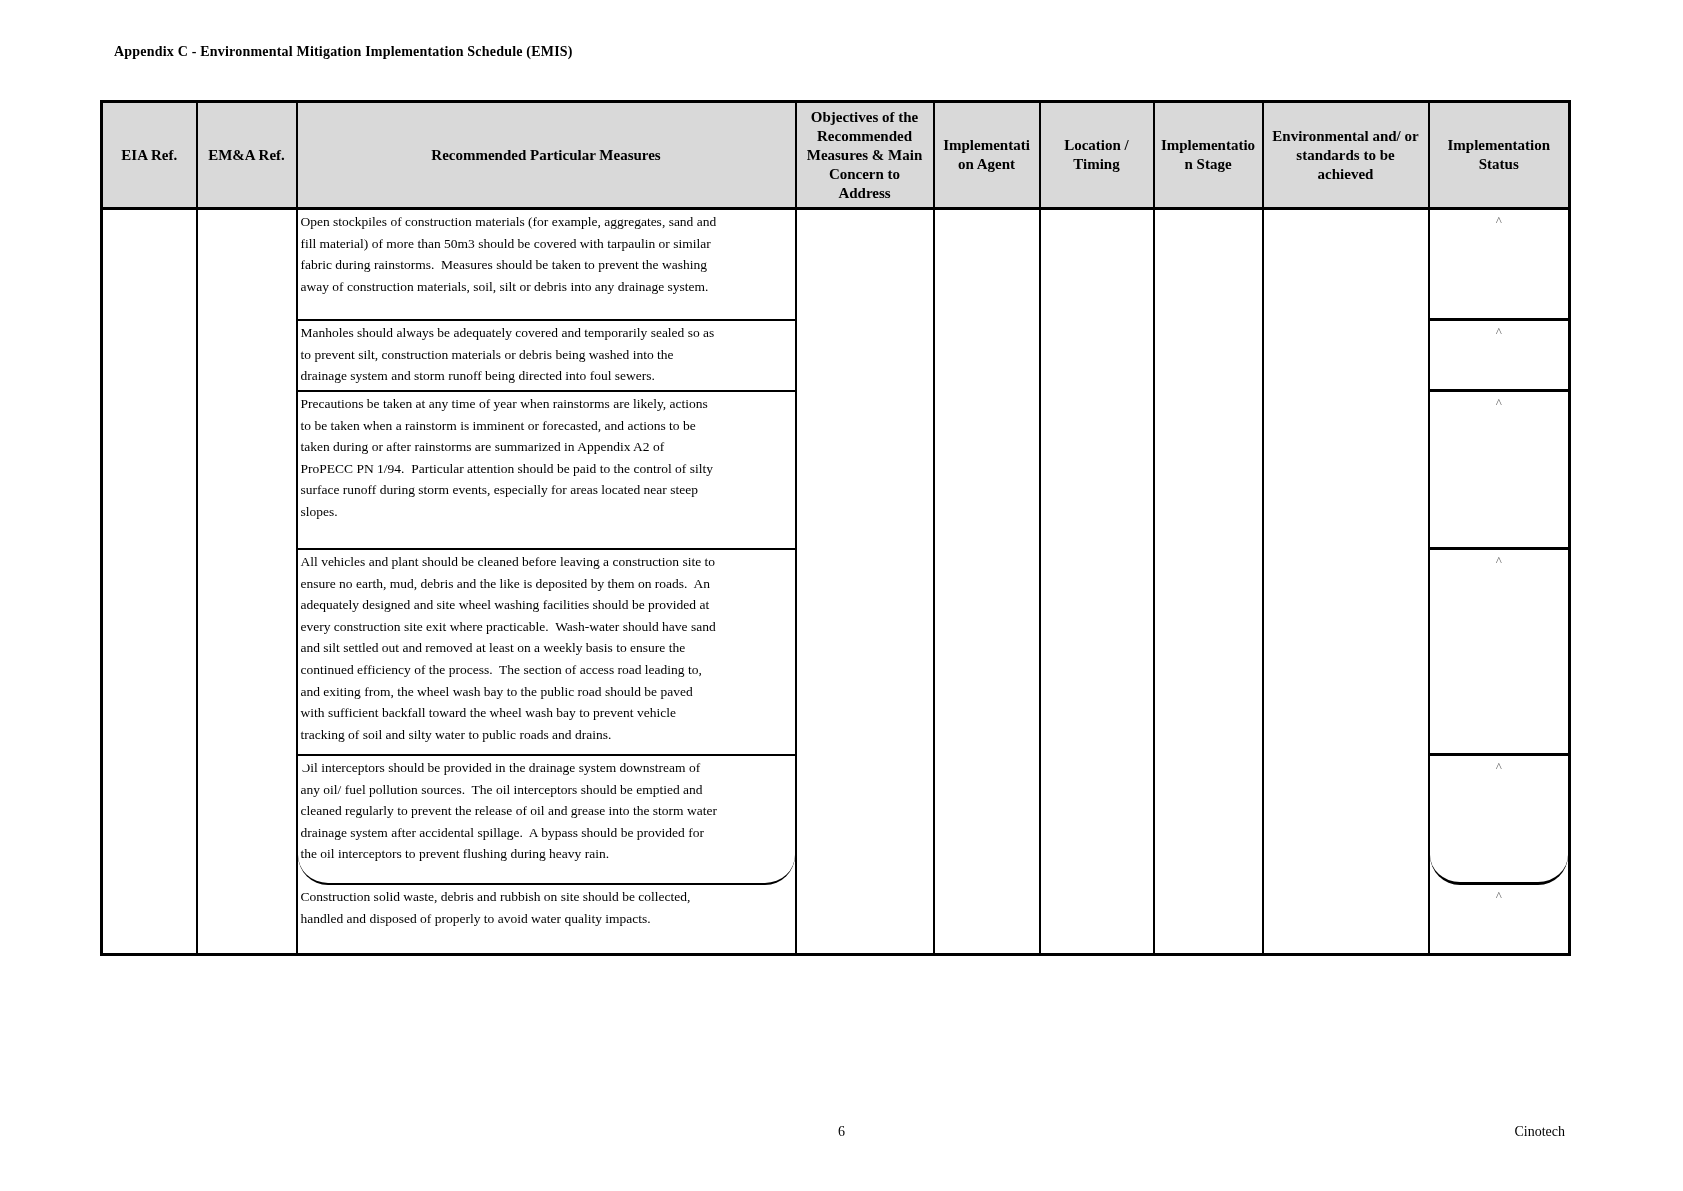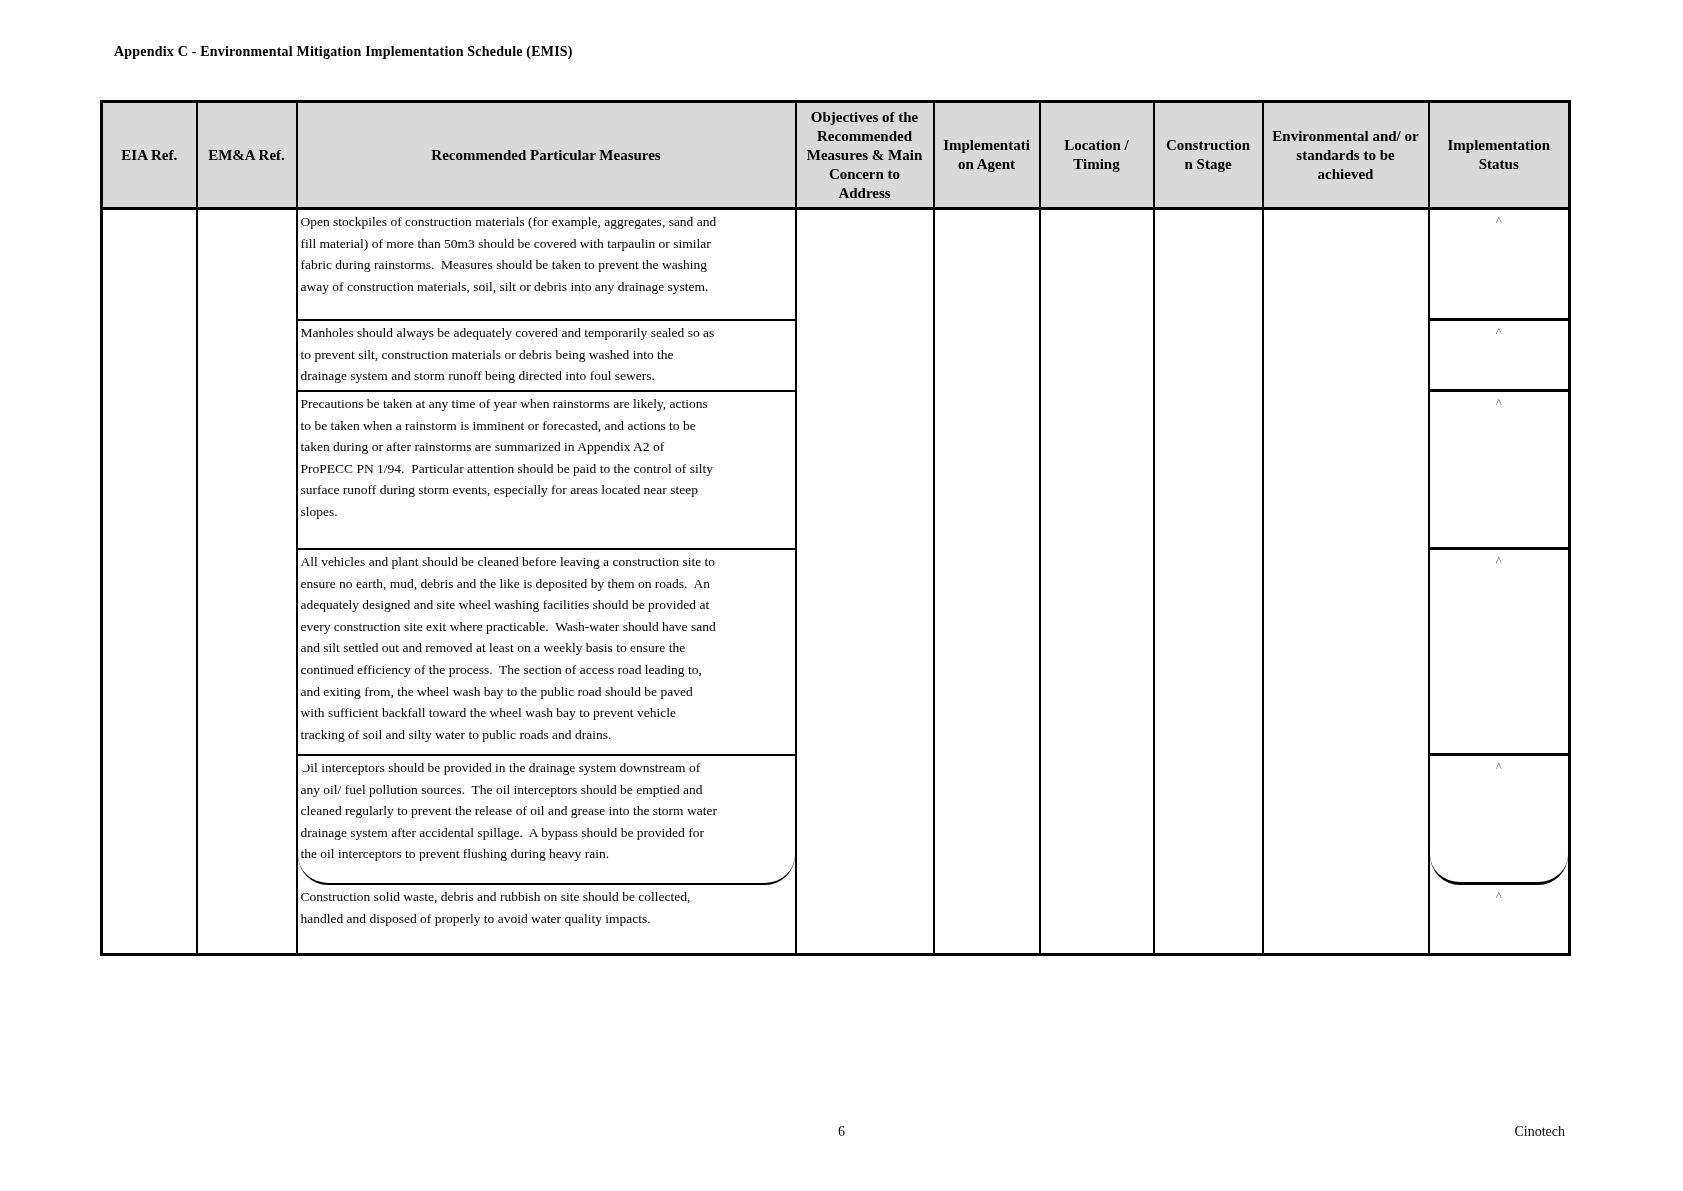--- a/index.html
+++ b/index.html
@@ -119,21 +119,21 @@
         <th>Recommended Particular Measures</th>
         <th>Objectives of the
 Recommended
 Measures &amp; Main
 Concern to
 Address</th>
         <th>Implementati
 on Agent</th>
         <th>Location /
 Timing</th>
-        <th>Construction
+        <th>Implementatio
 n Stage</th>
         <th>Environmental and/ or
 standards to be
 achieved</th>
         <th>Implementation
 Status</th>
       </tr>
     </thead>
     <tbody>
       <tr>

